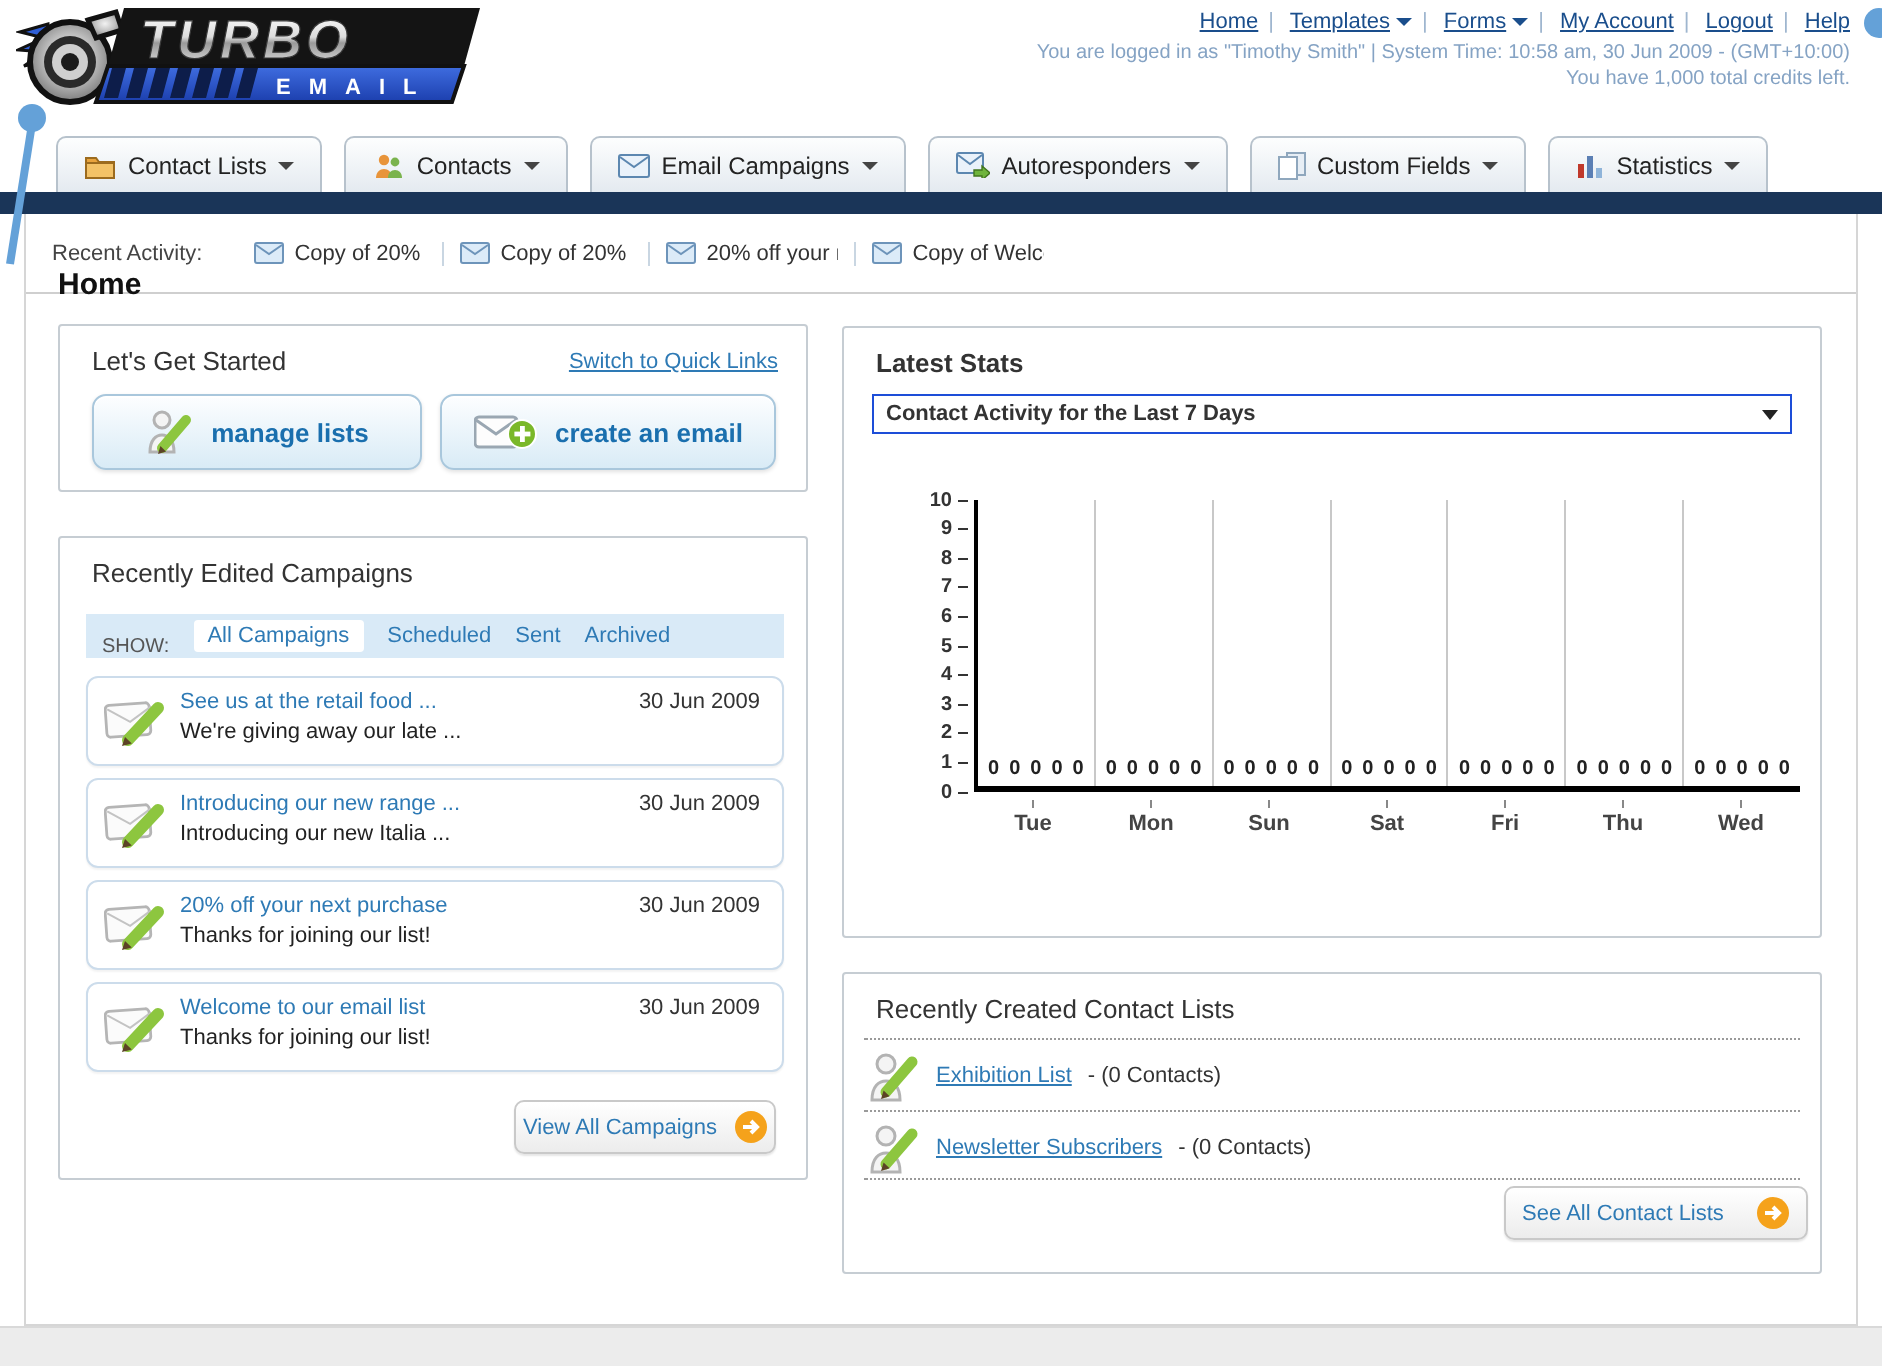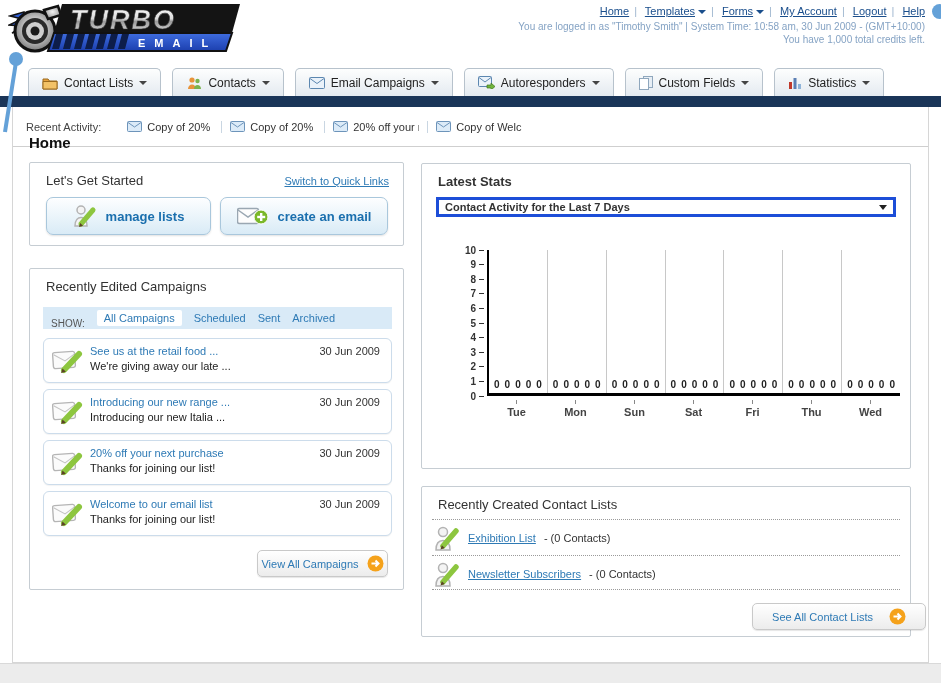--- a/index.html
+++ b/index.html
@@ -64,21 +64,21 @@
               border:1px solid #ccdceb; border-radius:6px; box-shadow:0 1px 1px rgba(0,0,0,.05); }
   .camp-row .cicon { position:absolute; left:8px; top:9px; }
   .camp-title { position:absolute; left:46px; top:6px; color:#2e7ab5; cursor:pointer; }
   .camp-sub { position:absolute; left:46px; top:21px; color:#222; }
   .camp-date { position:absolute; right:11px; top:6px; color:#333; }
   .btn-small { position:absolute; height:27px; border:1px solid #c9c9c9; border-radius:5px;
                background:linear-gradient(#fff,#ececec); display:flex; align-items:center; justify-content:center;
                gap:8px; cursor:pointer; color:#2e7ab5; font-size:11px; box-shadow:0 1px 1px rgba(0,0,0,.1); }
 
   
-  .sel-box { position:absolute; left:14px; top:33px; width:460px; height:20px; border:3px solid #1d4ed8;
+  .sel-box { position:absolute; left:14px; top:33px; width:460px; height:20px; border:1px solid #1d4ed8;
              background:#fff; display:flex; align-items:center; padding:0 6px; cursor:pointer; color:#333; }
   .sel-arrow { margin-left:auto; width:0; height:0; border-left:4px solid transparent;
                border-right:4px solid transparent; border-top:5px solid #222; }
   .chart-yaxis { position:absolute; left:18px; top:86px; width:44px; height:146px; }
   .ytick { position:absolute; right:0; display:flex; align-items:center; gap:3px; height:12px; }
   .ytick .ylab { font-size:10px; color:#333; }
   .ytick .ymark { width:5px; height:1px; background:#333; display:inline-block; }
   .chart-plot { position:absolute; left:65px; top:86px; width:413px; height:146px;
                 border-left:2px solid #000; border-bottom:3px solid #000; display:flex; }
   .chart-group { flex:1; position:relative; border-right:1px solid #c8c8c8; }
@@ -492,21 +492,21 @@
       <svg width="26" height="26">
         <circle cx="9" cy="7" r="4.5" fill="#f4f4f4" stroke="#b3b3b3" stroke-width="1.5"></circle>
         <path d="M2 25c0-7 3.5-9.5 7-9.5s7 2.5 7 9.5z" fill="#f4f4f4" stroke="#b3b3b3" stroke-width="1.5"></path>
         <line x1="9" y1="21" x2="22" y2="6" stroke="#8dc63f" stroke-width="5.5" stroke-linecap="round"></line>
         <path d="M6.5 24.5l1.3-4.3 3 2.9z" fill="#5c4326"></path>
       </svg>
       <span class="cl-name">Newsletter Subscribers</span>
       <span class="cl-count">- (0 Contacts)</span>
     </div>
     <div class="dotted" style="top:102px"></div>
-    <div class="btn-small" style="left:330px; top:116px; width:174px;gap:16px;">
+    <div class="btn-small" style="left:330px; top:106px; width:152px;gap:16px;">
       <span>See All Contact Lists</span>
       <svg width="17" height="17">
           <circle cx="8.5" cy="8.5" r="8" fill="#f5a21b"></circle>
           <path d="M4.5 8.5h7M8.5 5.5l3 3-3 3" stroke="#fff" stroke-width="2" fill="none"></path>
         </svg>
     </div>
   </div>
 
 </div>
 

